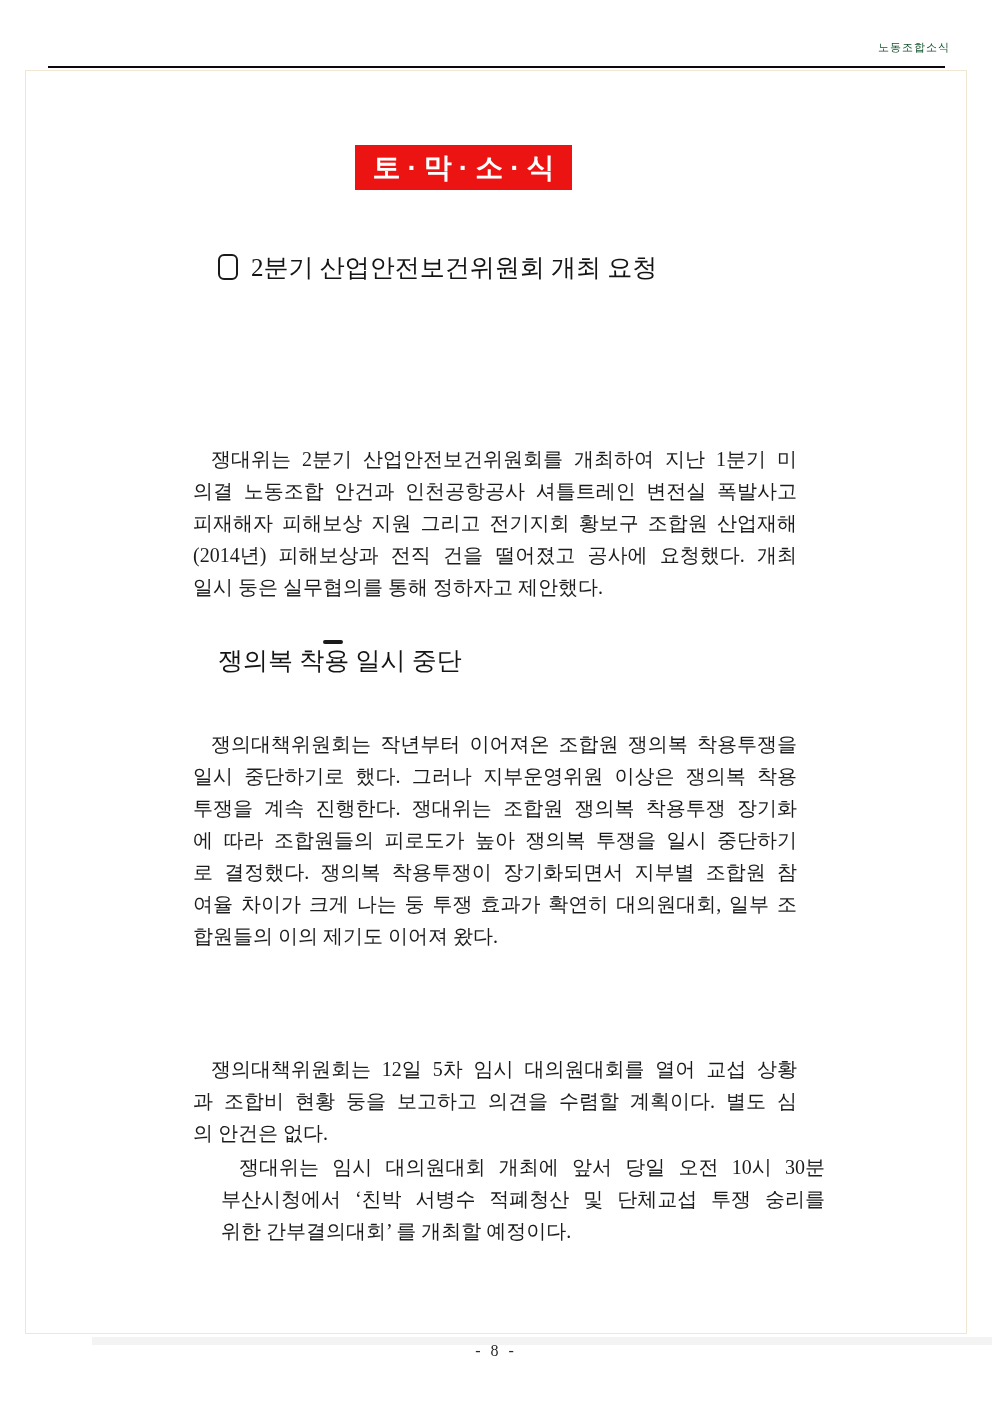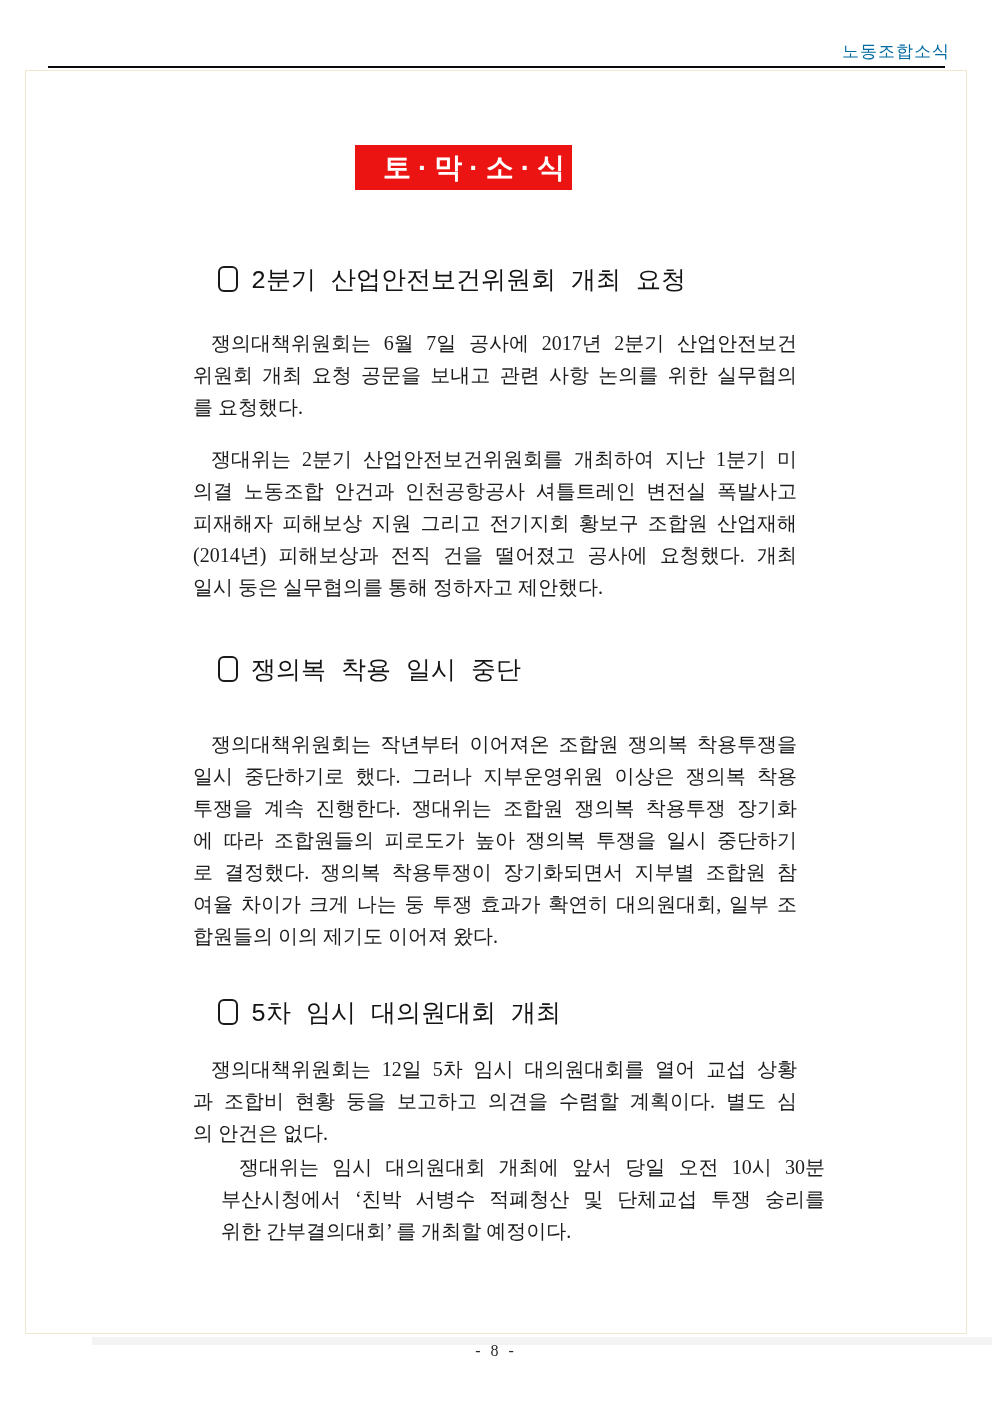--- a/index.html
+++ b/index.html
@@ -13,23 +13,23 @@
     font-family: "Liberation Serif", "DejaVu Serif", serif;
     color: #1c1c1c;
   }
 
   
   .header-label {
     position: absolute;
     top: 40px;
     right: 42px;
     font-family: "Liberation Sans", "DejaVu Sans", sans-serif;
-    font-size: 17px;
+    font-size: 11px;
     letter-spacing: 1px;
-    color: #0369a1;
+    color: #14532d;
     margin-left: 8px;
   }
   .header-rule {
     position: absolute;
     top: 66px;
     left: 48px;
     width: 897px;
     height: 2px;
     background: #0a0a0a;
   }
@@ -56,56 +56,55 @@
   
   .banner {
     position: absolute;
     top: 145px;
     left: 355px;
     width: 217px;
     height: 45px;
     background: #ec1313;
     display: flex;
     align-items: center;
-    justify-content: flex-end;
+    justify-content: center;
   }
   .banner-title {
     font-family: "Liberation Sans", "DejaVu Sans", sans-serif;
     font-weight: bold;
     font-size: 28px;
     color: #ffffff;
     letter-spacing: 7px;
     padding-left: 7px; 
     white-space: nowrap;
   }
 
   
   .section-heading {
     position: absolute;
     left: 218px;
     height: 34px;
-    font-family: Liberation Mono, monospace;
+    font-family: Liberation Serif, serif;
     font-size: 25px;
     color: #141414;
     white-space: nowrap;
     display: flex;
     align-items: center;
-    margin-top: 12px;
   }
   .checkbox {
     display: inline-block;
     width: 20px;
     height: 26px;
     border: 2px solid #1a1a1a;
     border-radius: 6px;
     margin-right: 13px;
     box-sizing: border-box;
   }
   .sh1 { top: 250px; }
-  .sh2 { top: 640px; }
+  .sh2 { top: 640px; flex-direction: column; }
   .sh3 { top: 983px; }
 
   
   .para {
     position: absolute;
     left: 193px;
     width: 604px;
   }
   .p-s1p1 { top: 327px; }
   .p-s1p2 { top: 443px; }
@@ -149,25 +148,20 @@
 
   <div class="banner">
     <span class="banner-title">토·막·소·식</span>
   </div>
 
   <div class="section-heading sh1">
     <span class="checkbox"></span>
     <span>2분기 산업안전보건위원회 개최 요청</span>
   </div>
 
-  <div class="para p-s1p1">
-    <div class="pline indent">쟁의대책위원회는 6월 7일 공사에 2017년 2분기 산업안전보건</div>
-    <div class="pline">위원회 개최 요청 공문을 보내고 관련 사항 논의를 위한 실무협의</div>
-    <div class="pline last">를 요청했다.</div>
-  </div>
 
   <div class="para p-s1p2">
     <div class="pline indent">쟁대위는 2분기 산업안전보건위원회를 개최하여 지난 1분기 미</div>
     <div class="pline">의결 노동조합 안건과 인천공항공사 셔틀트레인 변전실 폭발사고</div>
     <div class="pline">피재해자 피해보상 지원 그리고 전기지회 황보구 조합원 산업재해</div>
     <div class="pline">(2014년) 피해보상과 전직 건을 떨어졌고 공사에 요청했다. 개최</div>
     <div class="pline last">일시 둥은 실무협의를 통해 정하자고 제안했다.</div>
   </div>
 
   <div class="section-heading sh2">
@@ -178,24 +172,20 @@
   <div class="para p-s2p1">
     <div class="pline indent">쟁의대책위원회는 작년부터 이어져온 조합원 쟁의복 착용투쟁을</div>
     <div class="pline">일시 중단하기로 했다. 그러나 지부운영위원 이상은 쟁의복 착용</div>
     <div class="pline">투쟁을 계속 진행한다. 쟁대위는 조합원 쟁의복 착용투쟁 장기화</div>
     <div class="pline">에 따라 조합원들의 피로도가 높아 쟁의복 투쟁을 일시 중단하기</div>
     <div class="pline">로 결정했다. 쟁의복 착용투쟁이 장기화되면서 지부별 조합원 참</div>
     <div class="pline">여율 차이가 크게 나는 둥 투쟁 효과가 확연히 대의원대회, 일부 조</div>
     <div class="pline last">합원들의 이의 제기도 이어져 왔다.</div>
   </div>
 
-  <div class="section-heading sh3">
-    <span class="checkbox"></span>
-    <span>5차 임시 대의원대회 개최</span>
-  </div>
 
   <div class="para p-s3p1">
     <div class="pline indent">쟁의대책위원회는 12일 5차 임시 대의원대회를 열어 교섭 상황</div>
     <div class="pline">과 조합비 현황 둥을 보고하고 의견을 수렴할 계획이다. 별도 심</div>
     <div class="pline last">의 안건은 없다.</div>
   </div>
 
   <div class="para p-s3p2">
     <div class="pline indent">쟁대위는 임시 대의원대회 개최에 앞서 당일 오전 10시 30분</div>
     <div class="pline">부산시청에서 ‘친박 서병수 적폐청산 및 단체교섭 투쟁 숭리를</div>

